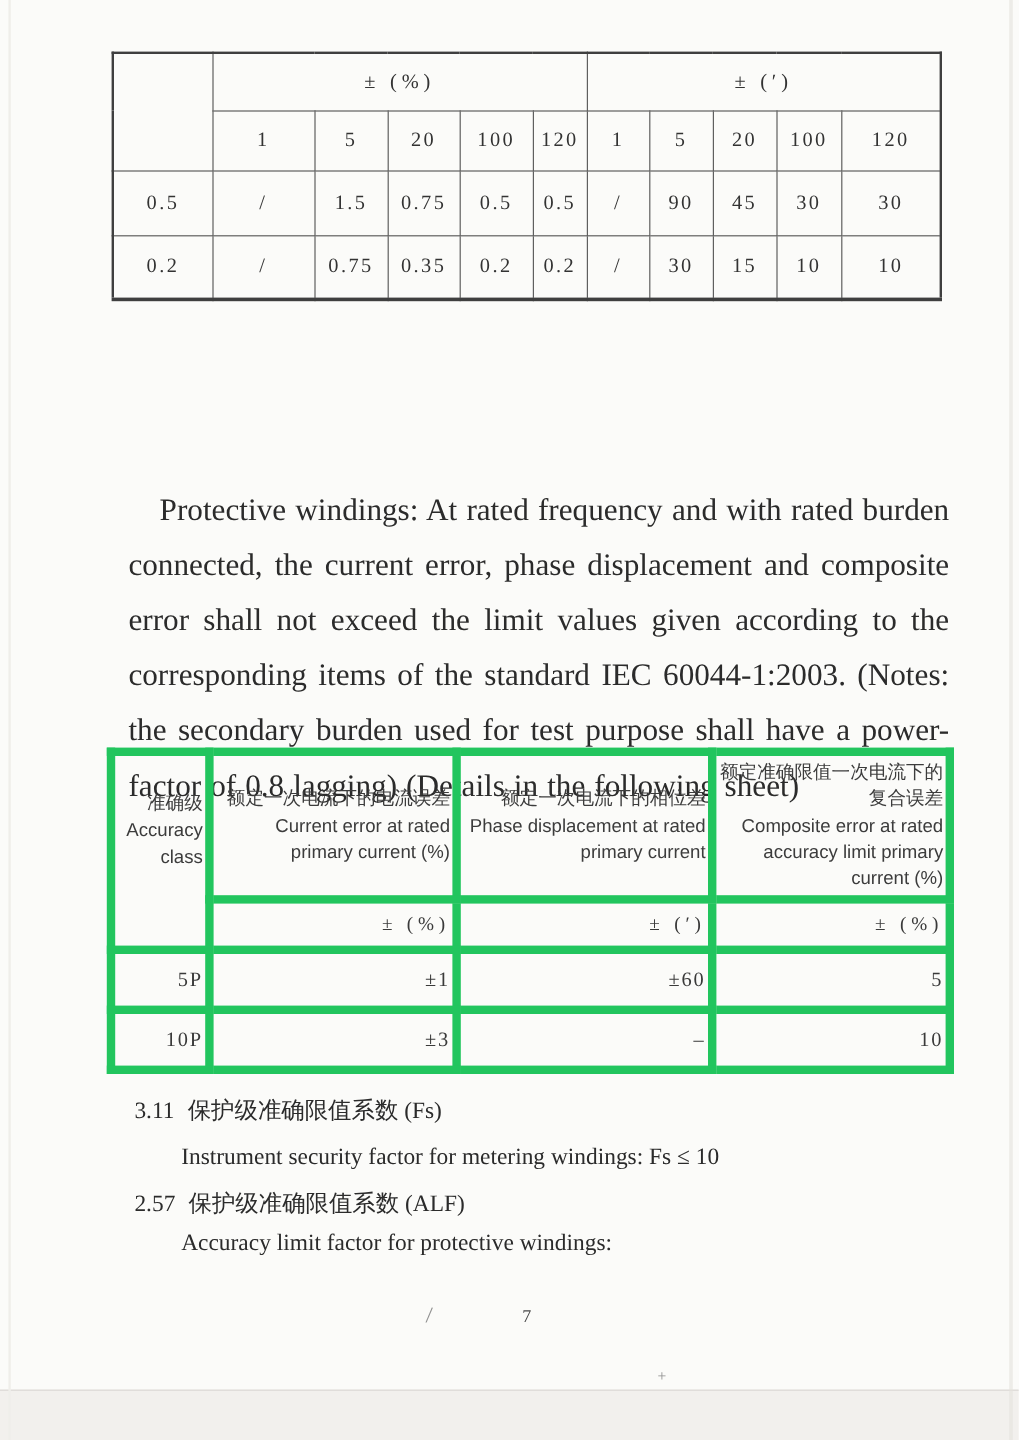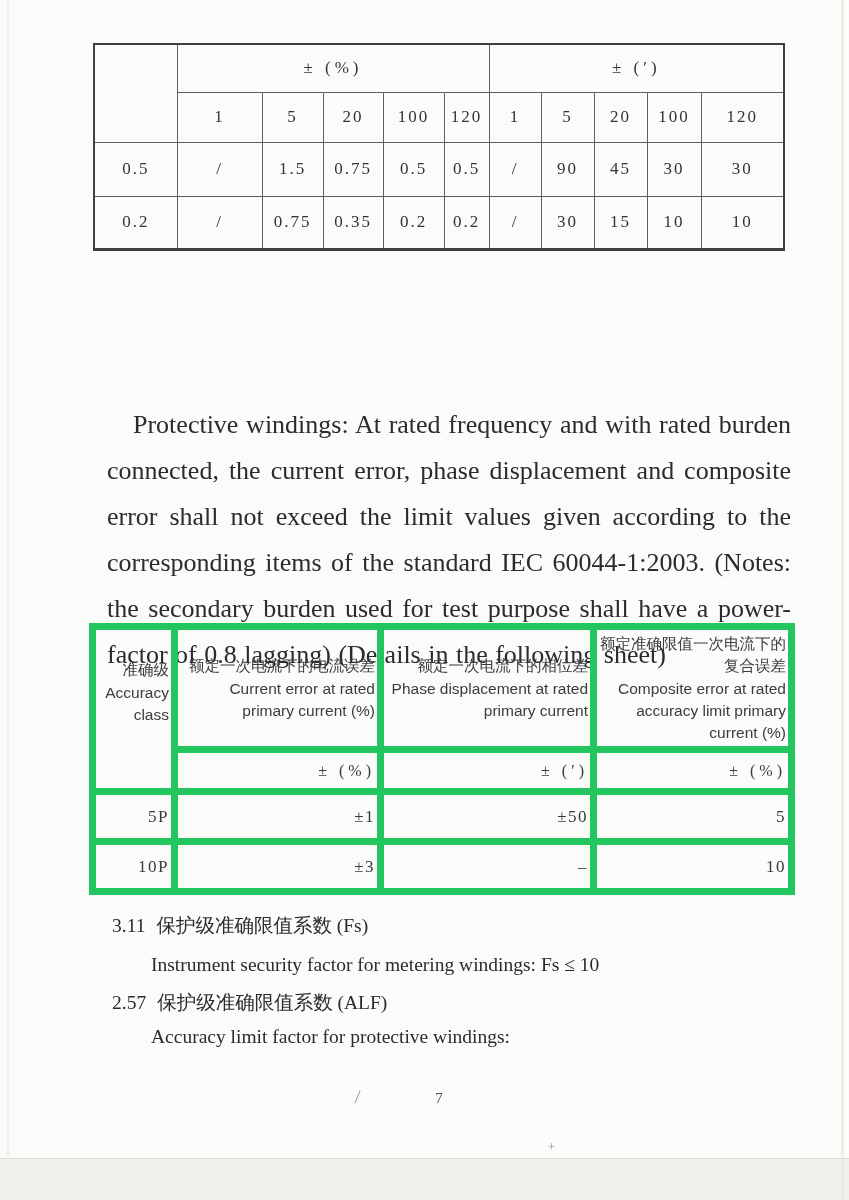--- a/index.html
+++ b/index.html
@@ -152,21 +152,21 @@
         </td>
       </tr>
       <tr class="r-sub">
         <td class="sub-cell">± (%)</td>
         <td class="sub-cell">± (′)</td>
         <td class="sub-cell">± (%)</td>
       </tr>
       <tr class="r-d">
         <td class="lab-cell">5P</td>
         <td class="val-cell">±1</td>
-        <td class="val-cell">±50</td>
+        <td class="val-cell">±60</td>
         <td class="val-cell">5</td>
       </tr>
       <tr class="r-d">
         <td class="lab-cell">10P</td>
         <td class="val-cell">±3</td>
         <td class="val-cell">–</td>
         <td class="val-cell">10</td>
       </tr>
     </tbody>
       </table>

